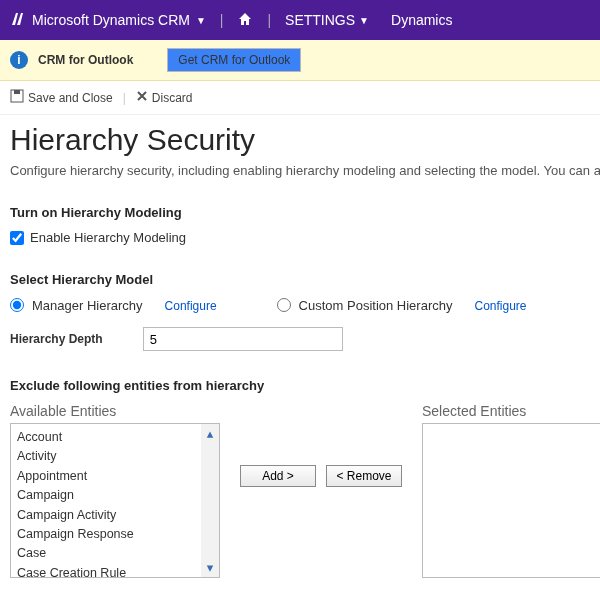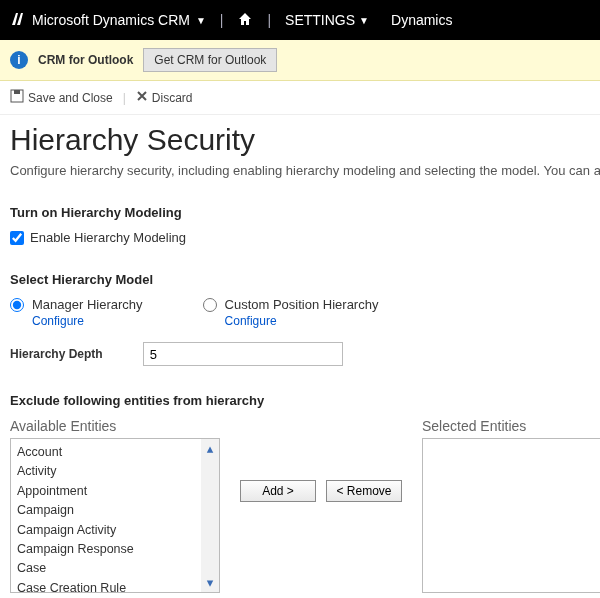--- a/index.html
+++ b/index.html
@@ -6,21 +6,21 @@
   body {
     font-family: "Segoe UI", Arial, sans-serif;
     font-size: 13px;
     color: #333;
     width: 600px;
     overflow: hidden;
     background: #fff;
   }
   
   .topnav {
-    background: #000000;
+    background: #4c1d95;
     color: #fff;
     height: 40px;
     display: flex;
     align-items: center;
     padding: 0 10px;
     gap: 8px;
     font-size: 14px;
   }
   .topnav .brand { display:flex; align-items:center; gap:6px; font-weight:400;}
   .topnav .sep { color: #aab; margin: 0 6px; }
@@ -36,37 +36,37 @@
     gap:10px;
     font-size:12px;
     color:#333;
   }
   .banner .info-icon {
     width:18px;height:18px;border-radius:50%;background:#1e73c7;color:#fff;
     display:flex;align-items:center;justify-content:center;font-size:12px;font-weight:bold;
   }
   .banner .btitle { font-weight:600; color:#333;}
   .banner .btn {
-    background:#e5e5e5;border:1px solid #b8b8b8;padding:4px 10px;font-size:12px;color:#333;cursor:pointer;
+    background:#3b82f6;border:1px solid #b8b8b8;padding:4px 10px;font-size:12px;color:#333;cursor:pointer;margin-left:24px;
   }
   
   .toolbar {
     display:flex;align-items:center;gap:6px;padding:8px 10px;font-size:12px;color:#444;
     border-bottom:1px solid #eee;
   }
   .toolbar .titem{display:flex;align-items:center;gap:4px;cursor:pointer;}
   .toolbar .tsep{color:#ccc;margin:0 4px;}
   
   .main { padding: 4px 28px 10px 10px; }
   h1.page-title { font-size:30px; font-weight:300; color:#262626; margin:4px 0 6px 0;}
   .page-desc { font-size:13px; color:#555; margin-bottom:14px; white-space:nowrap;}
   .sect-title { font-weight:700; font-size:13px; color:#262626; margin:27px 0 10px 0;}
   .checkbox-row { display:flex;align-items:flex-end;gap:6px; font-size:13px; margin-bottom:14px;}
   .radio-group { display:flex; gap:60px; margin-bottom:4px;}
-  .radio-col { display:flex; flex-direction:column; }
+  .radio-col { display:flex; flex-direction:row; }
   .radio-row { display:flex;align-items:center;gap:8px;font-size:13px;}
   .link { color:#0055cc; font-size:12px; cursor:pointer; margin-left:22px; margin-top:2px;}
   .depth-row { display:flex; align-items:center; gap:40px; margin:14px 0 18px 0;}
   .depth-row label { font-weight:700; font-size:12px;}
   .depth-row input { width:200px; height:24px; border:1px solid #bbb; padding:2px 6px; font-size:13px;}
   .list-section { display:flex; gap:20px; align-items:flex-start; margin-top:6px;}
   .list-col { display:flex; flex-direction:column; }
   .list-label { font-size:14px; color:#666; margin-bottom:4px;}
   .listbox {
     width:210px; height:155px; border:1px solid #bbb; overflow:hidden; position:relative;

